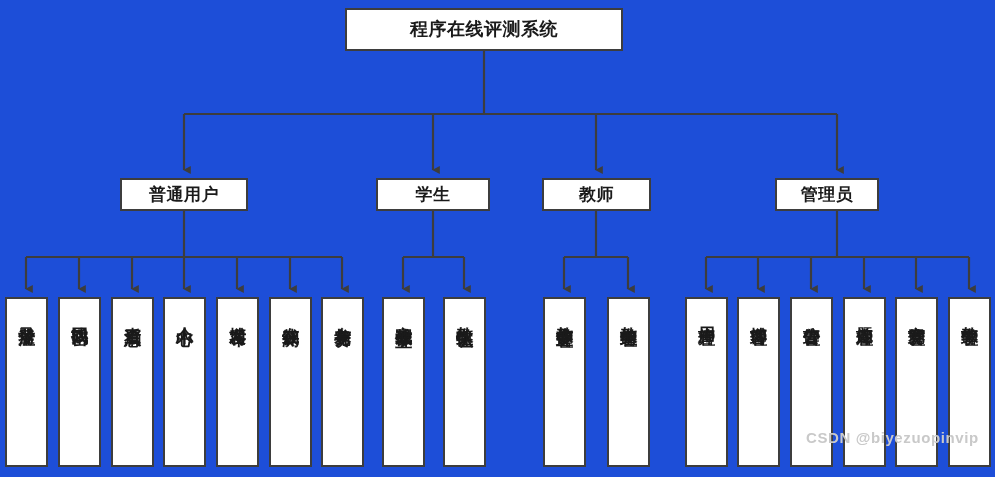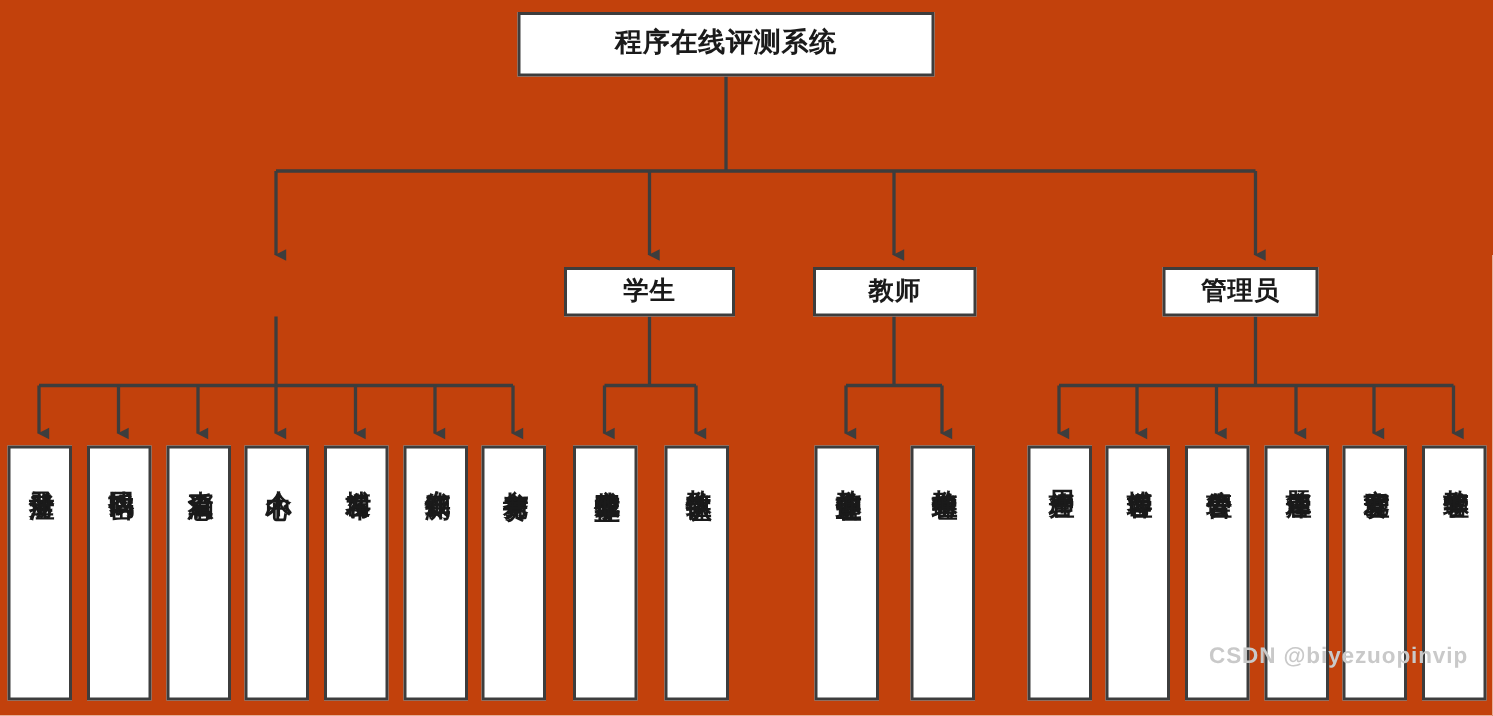--- a/index.html
+++ b/index.html
@@ -7,21 +7,21 @@
     padding: 0;
     background: #ffffff;
   }
   body {
     font-family: "DejaVu Sans", "Liberation Sans", sans-serif;
   }
   #canvas {
     position: relative;
     width: 995px;
     height: 477px;
-    background: #c2410c;
+    background: #1d4ed8;
     overflow: hidden;
   }
   svg.wires {
     position: absolute;
     left: 0;
     top: 0;
     width: 995px;
     height: 477px;
     pointer-events: none;
   }
@@ -124,20 +124,23 @@
       <path d="M864,257 L864,289" marker-end="url(#arrow)"></path>
       <path d="M916,257 L916,289" marker-end="url(#arrow)"></path>
       <path d="M969,257 L969,289" marker-end="url(#arrow)"></path>
     </g>
   </svg>
 
   <div class="node root" style="left:345px; top:8px; width:278px; height:43px;">
     <span>程序在线评测系统</span>
   </div>
 
+  <div class="node role" style="left:120px; top:178px; width:128px; height:33px;">
+    <span>普通用户</span>
+  </div>
   <div class="node role" style="left:542px; top:178px; width:109px; height:33px;">
     <span>教师</span>
   </div>
   <div class="node role" style="left:376px; top:178px; width:114px; height:33px;">
     <span>学生</span>
   </div>
   <div class="node role" style="left:775px; top:178px; width:104px; height:33px;">
     <span>管理员</span>
   </div>
 

